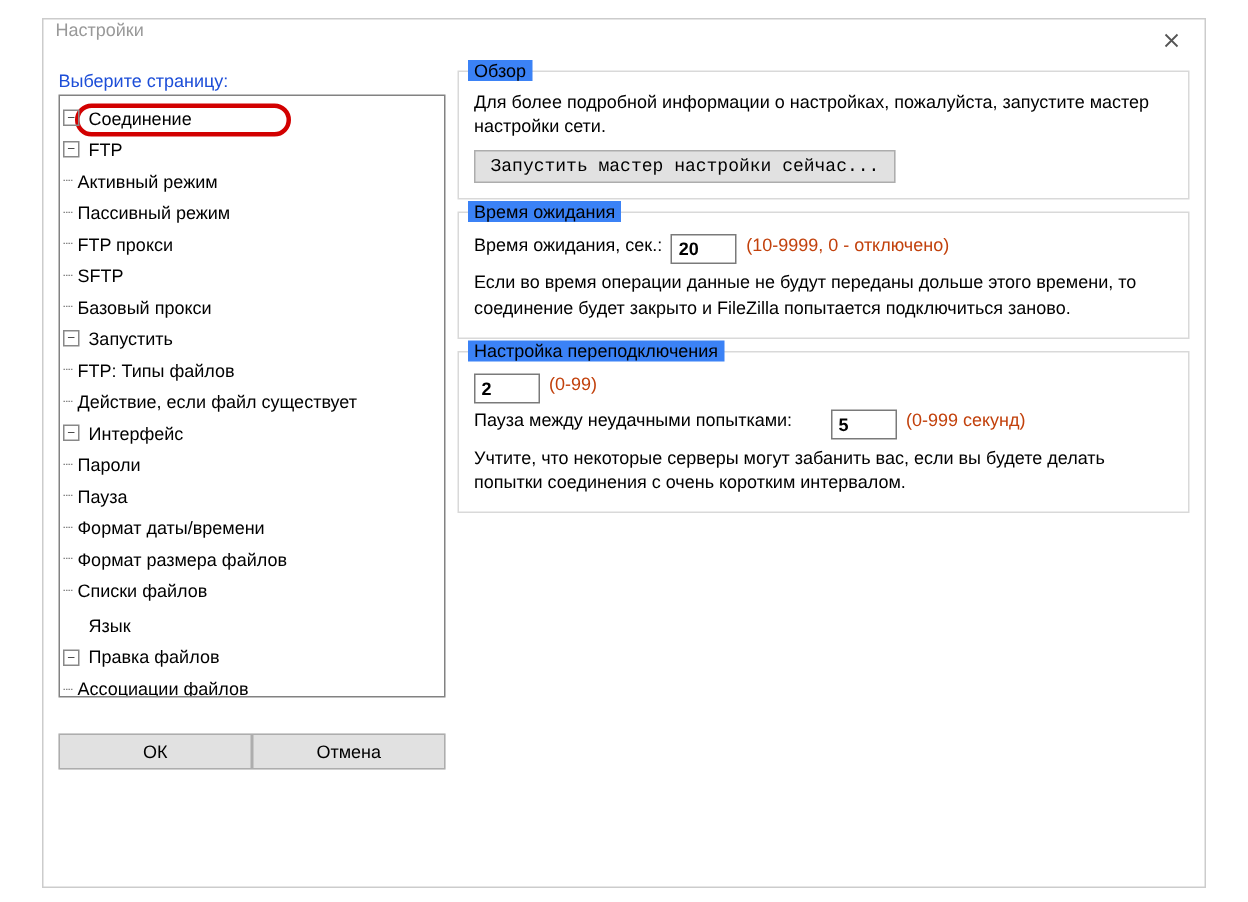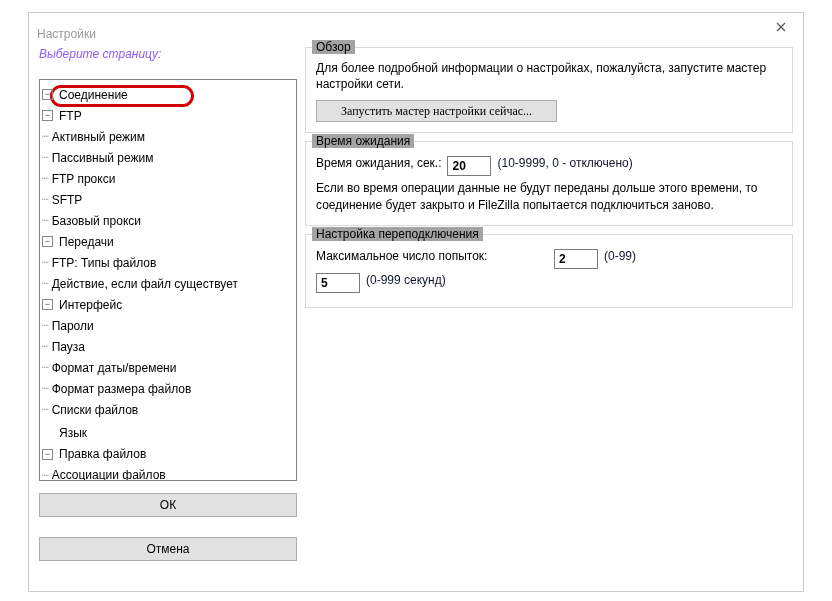--- a/index.html
+++ b/index.html
@@ -18,21 +18,21 @@
   top: 12px;
   width: 776px;
   height: 580px;
   border: 1px solid #cccccc;
   background: #ffffff;
 }
 .titlebar {
   height: 28px;
   padding: 0 8px;
   display: flex;
-  align-items: flex-end;
+  align-items: flex-start;
   color: #999999;
   font-size: 12px;
   position: relative;
 }
 .close-btn {
   position: absolute;
   right: 4px;
   top: 2px;
   width: 36px;
   height: 24px;
@@ -43,23 +43,22 @@
   cursor: pointer;
 }
 .body-area {
   display: flex;
   padding: 6px 10px 10px 10px;
   gap: 8px;
 }
 .left-pane { width: 258px; }
 .page-label {
   font-size: 12px;
-  color: #8b5cf6;
-  margin-bottom: 18px;
-  font-style: italic;
+  color: #1d4ed8;
+  margin-bottom: 2px;
 }
 .tree-box {
   border: 1px solid #828282;
   height: 402px;
   background: #ffffff;
   padding: 4px 2px;
   overflow: hidden;
 }
 .tree li {
   position: relative;
@@ -93,74 +92,74 @@
 .highlight-ring {
   position: absolute;
   left: 10px;
   top: 5px;
   width: 144px;
   height: 22px;
   border: 3px solid #d20000;
   border-radius: 11px;
   pointer-events: none;
 }
-.btn-row { margin-top: 12px; display: flex; flex-direction: column; gap: 20px; }
+.btn-row { margin-top: 24px; display: flex; flex-direction: row; gap: 0; }
 .big-btn {
   width: 100%;
   height: 24px;
   background: #e1e1e1;
   border: 1px solid #adadad;
   cursor: pointer;
   font-family: inherit;
   font-size: 12px;
 }
 .right-pane { flex: 1; }
 .group {
   border: 1px solid #d9d9d9;
   margin-bottom: 8px;
   padding: 10px 10px 10px 10px;
   position: relative;
 }
 .group-title {
   position: absolute;
   top: -8px;
   left: 6px;
-  background: #a3a3a3;
+  background: #3b82f6;
   padding: 0 4px;
   font-size: 12px;
 }
 .group p { font-size: 12px; line-height: 1.35; margin: 2px 0; }
 .wizard-btn {
   margin-top: 6px;
   height: 22px;
-  padding: 0 24px;
+  padding: 0 10px;
   background: #e1e1e1;
   border: 1px solid #adadad;
   cursor: pointer;
-  font-family: Liberation Serif, serif;
+  font-family: Liberation Mono, monospace;
   font-size: 12px;
 }
 .form-row {
   display: flex;
   align-items: flex-start;
   gap: 6px;
   margin: 4px 0;
   font-size: 12px;
 }
 .form-row label { min-width: 0; }
 .num-input {
   width: 44px;
   height: 20px;
   border: 1px solid #7a7a7a;
   padding: 0 4px;
   font-family: inherit;
   font-size: 12px;
   font-weight: bold;
 }
-.hint { color: #0f172a; }
+.hint { color: #c2410c; }
 </style>
 </head>
 <body>
 
 <div class="window">
   <div class="titlebar">
     <span>Настройки</span>
     <div class="close-btn">
       <svg width="10" height="10" viewBox="0 0 10 10">
           <path d="M1 1 L9 9 M9 1 L1 9" stroke="#555" stroke-width="1.2" fill="none"></path>
@@ -212,21 +211,21 @@
             </li>
           <li class="indent2">
               <div class="row">
                 <span class="dline">┈</span>
                 <span class="tree-label">Базовый прокси</span>
               </div>
             </li>
           <li class="indent1">
               <div class="row">
                 <span class="expander">−</span>
-                <span class="tree-label">Передачи</span>
+                <span class="tree-label">Запустить</span>
               </div>
             </li>
           <li class="indent2">
               <div class="row">
                 <span class="dline">┈</span>
                 <span class="tree-label">FTP: Типы файлов</span>
               </div>
             </li>
           <li class="indent2">
               <div class="row">
@@ -310,24 +309,25 @@
           <label>Время ожидания, сек.:</label>
           <input class="num-input" value="20" style="">
           <span class="hint">(10-9999, 0 - отключено)</span>
         </div>
         <p>Если во время операции данные не будут переданы дольше этого времени, то соединение будет закрыто и FileZilla попытается подключиться заново.</p>
       </div>
 
       <div class="group">
         <div class="group-title">Настройка переподключения</div>
         <div class="form-row">
-          <label style="width:232px">Максимальное число попыток:</label>
           <input class="num-input" value="2" style="">
           <span class="hint">(0-99)</span>
         </div>
         <div class="form-row">
+          <label style="width:232px">Пауза между неудачными попытками:</label>
           <input class="num-input" value="5" style="">
           <span class="hint">(0-999 секунд)</span>
         </div>
+        <p>Учтите, что некоторые серверы могут забанить вас, если вы будете делать попытки соединения с очень коротким интервалом.</p>
       </div>
     </div>
   </div>
 </div>
 
 </body></html>

